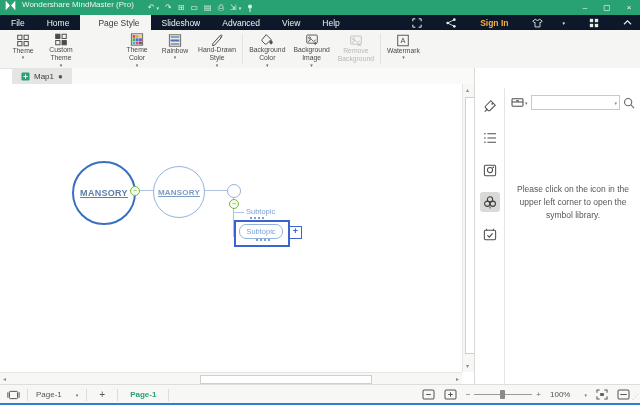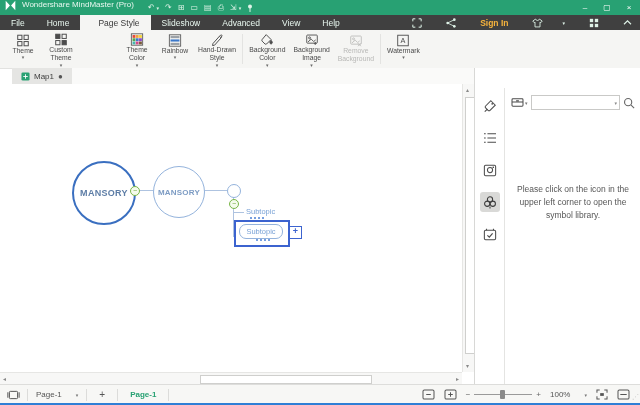--- a/index.html
+++ b/index.html
@@ -11,21 +11,21 @@
   
   .titlebar{position:absolute;left:0;top:0;right:0;height:15px;background:#28a173;display:flex;color:#eafaf2;}
   .logo{width:11px;height:11px;margin:0 6px 0 5px;display:flex;align-items:center;}
   .apptitle{font-size:8px;color:#e8f7ef;margin-right:14px;white-space:nowrap;}
   .qat{display:flex;align-items:center;gap:6px;font-size:8px;color:#dff3e8;}
   .qat span{cursor:default;}
   .qat .qcaret{font-size:5px;margin-left:-4px;}
   .wincontrols{margin-left:auto;display:flex;}
   .winbtn{width:22px;height:15px;display:flex;align-items:center;justify-content:center;font-size:8px;color:#fff;}
   
-  .menubar{position:absolute;left:0;top:15px;right:0;height:15px;background:#404040;display:flex;align-items:stretch;}
+  .menubar{position:absolute;left:0;top:15px;right:0;height:15px;background:#0f172a;display:flex;align-items:stretch;}
   .menuitem{padding:0 11px;display:flex;align-items:center;color:#e9f8f0;font-size:8.5px;}
   .menuitem.active{background:#f5f5f3;color:#3a3a3a;padding-left:18px;}
   .menuright{margin-left:auto;display:flex;align-items:center;gap:24px;padding-right:8px;}
   .mricon{display:flex;align-items:center;}
   .signin{color:#f7b33c;font-size:8.5px;font-weight:bold;}
   .mrcaret{font-size:5px;color:#dff3e8;margin-left:-5px;}
   
   .ribbon{position:absolute;left:0;top:30px;right:0;height:38px;background:#f5f5f3;border-bottom:1px solid #e2e2e0;display:flex;align-items:stretch;padding-left:4px;}
   .rbtn{display:flex;flex-direction:column;align-items:center;justify-content:flex-start;padding:3px 4px 1px;min-width:30px;}
   .rbtn .ric{height:14px;display:flex;align-items:center;justify-content:center;color:#4c4c4c;}
@@ -35,21 +35,21 @@
   .rbtn.disabled .rlab,.rbtn.disabled .ric{color:#b8b8b6;}
   .rbtn.disabled svg{stroke:#bdbdbb;}
   .rsep{width:1px;background:#e3e3e1;margin:4px 2px;}
   .fontglyph{font-size:11px;font-weight:bold;color:#3f3f3f;line-height:1;margin-top:43px;}
   
   .tabbar{position:absolute;left:12px;top:68px;width:474px;height:16px;background:#fafaf9;border-bottom:1px solid #e4e4e2;display:flex;}
   .doctab{display:flex;align-items:center;gap:4px;background:#e5e5e3;padding:0 9px;font-size:8px;color:#3c3c3c;}
   .doctab .dot{color:#555;font-size:8px;}
   
   .canvas{position:absolute;left:0;top:84px;width:462px;height:288px;background:#ffffff;}
-  .circle{position:absolute;border-radius:50%;display:flex;align-items:center;justify-content:center;background:#fff;}
+  .circle{position:absolute;border-radius:50%;display:flex;align-items:center;justify-content:center;background:#fff;text-decoration:underline;}
   .node-main{left:72px;top:77px;width:60px;height:60px;border:2.5px solid #3a6fc0;color:#5d7da6;font-size:9px;font-weight:bold;letter-spacing:.3px;}
   .node-sub{left:153px;top:82px;width:50px;height:50px;border:1.5px solid #94b3dc;color:#7d9cc4;font-size:8px;font-weight:bold;letter-spacing:.2px;}
   .node-dotcircle{left:227px;top:100px;width:12px;height:12px;border:1px solid #94b3dc;}
   .edge{position:absolute;background:#aec3e0;}
   .collapse{position:absolute;width:8px;height:8px;border-radius:50%;border:1px solid #7ab648;background:#f4fbec;color:#6aa53c;font-size:7px;line-height:7px;text-align:center;}
   .subtopic-text{position:absolute;color:#7ba3d6;font-size:7.5px;}
   .dotrow{position:absolute;display:flex;gap:2px;}
   .dotrow i{width:2px;height:2px;border-radius:50%;background:#4a7fd4;}
   .selbox{position:absolute;left:234px;top:136px;width:52px;height:23px;border:2px solid #3c63cf;background:#fff;}
   .selinner{position:absolute;left:3px;top:2px;width:42px;height:13px;border:1px solid #94b3dc;border-radius:7px;display:flex;align-items:center;justify-content:center;color:#7ba3d6;font-size:7.5px;background:#fff;}

